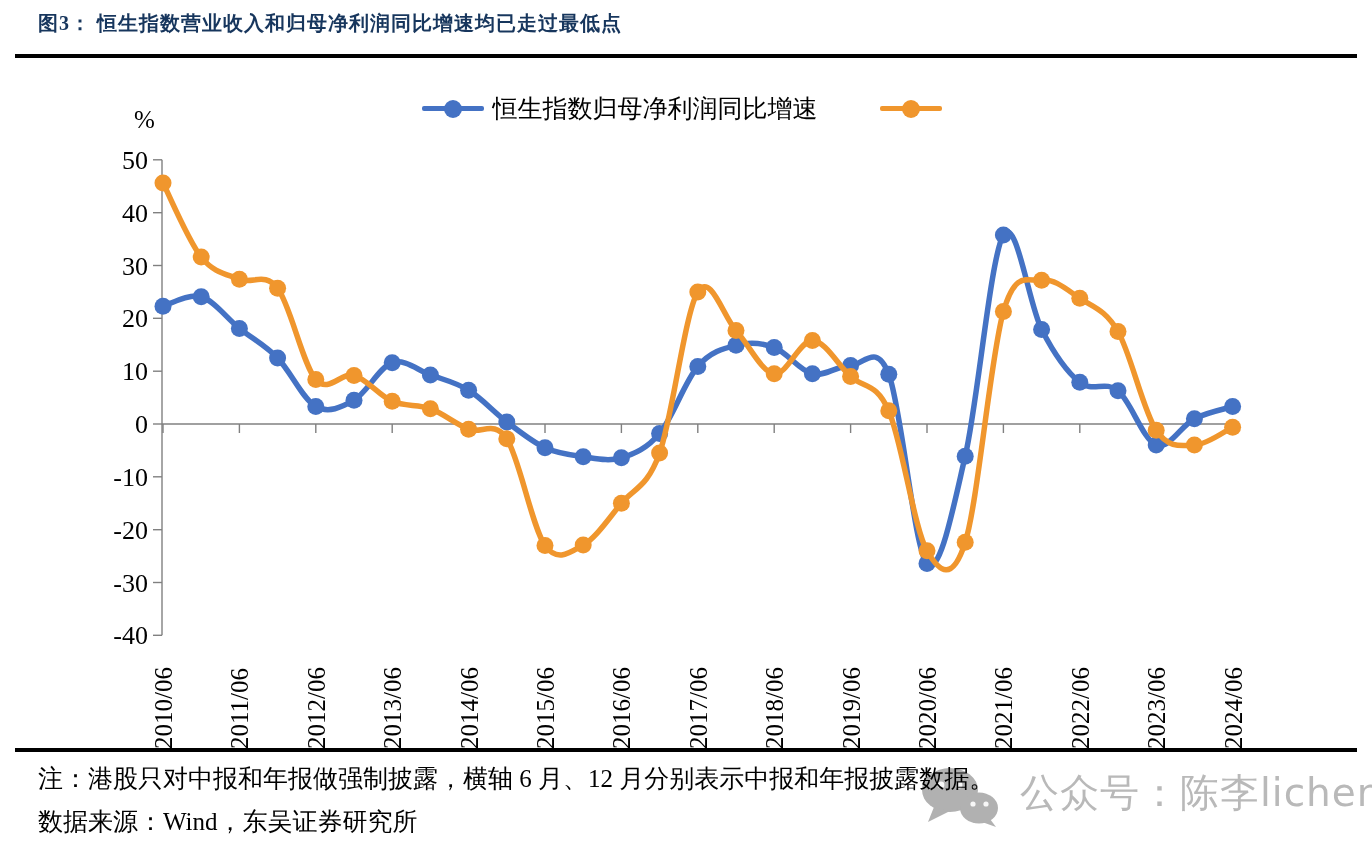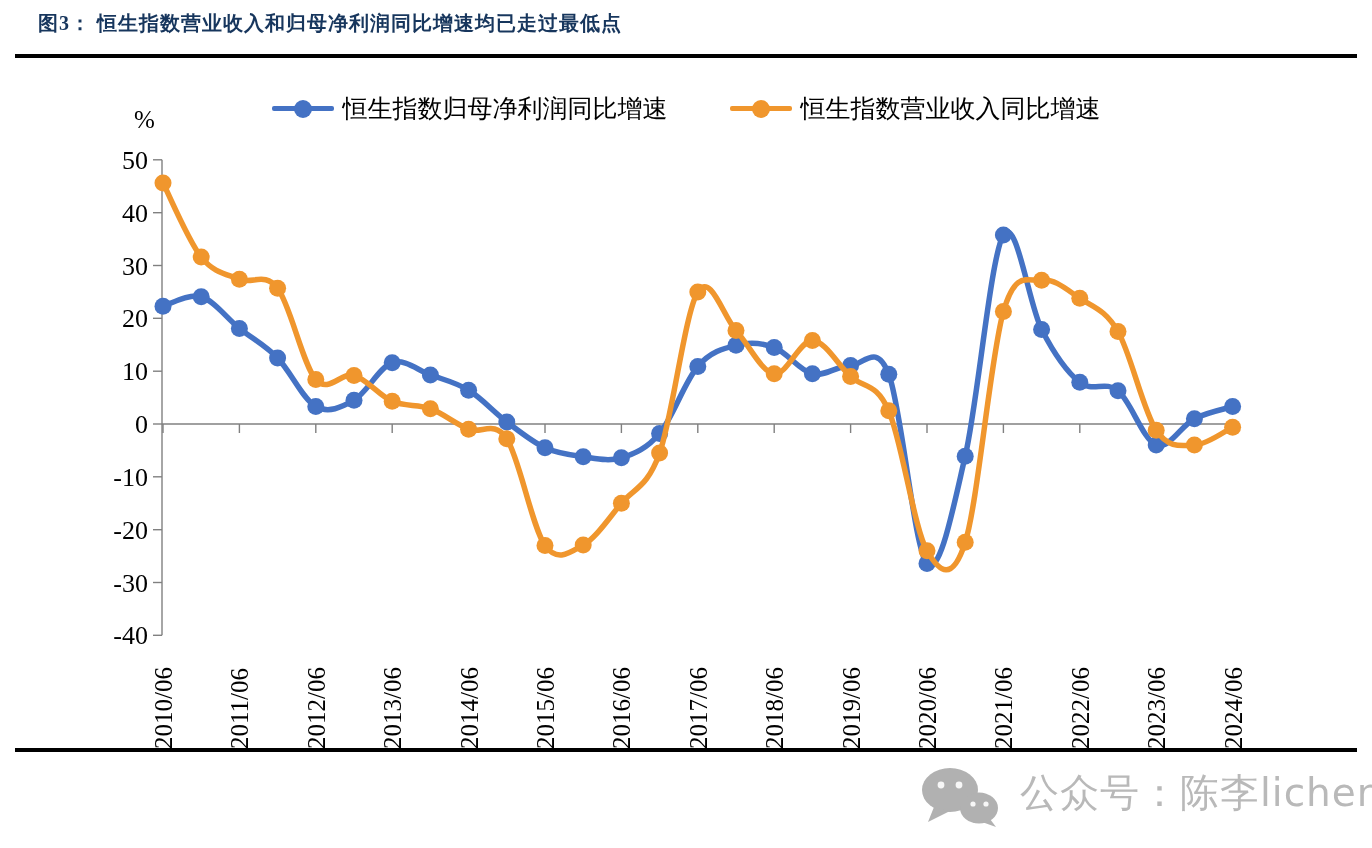--- a/index.html
+++ b/index.html
@@ -54,21 +54,20 @@
         <span class="lm-line" style="background: rgb(68, 114, 196);"></span>
           <span class="lm-dot" style="background: rgb(68, 114, 196);"></span>
       </span>
       <span class="legend-label">恒生指数归母净利润同比增速</span>
     </div>
     <div class="legend-item">
       <span class="legend-marker">
         <span class="lm-line" style="background: rgb(240, 150, 45);"></span>
           <span class="lm-dot" style="background: rgb(240, 150, 45);"></span>
       </span>
-      <span class="legend-label">恒生指数营业收入同比增速</span>
     </div>
   </div>
 
   <div class="pct-label">%</div>
 
   <div class="chart-wrap">
     <svg id="chart-svg" width="1372" height="653" viewBox="0 0 1372 653" xmlns="http://www.w3.org/2000/svg">
         <g>
           <line x1="162" y1="53.8" x2="162" y2="529.3" stroke="#808080" stroke-width="1.4"></line>
           <line x1="153" y1="53.8" x2="162" y2="53.8" stroke="#808080" stroke-width="1.4"></line>
@@ -189,20 +188,24 @@
           <circle cx="1118" cy="225.5" r="8.5" fill="#F0962D"></circle>
           <circle cx="1156.2" cy="324.3" r="8.5" fill="#F0962D"></circle>
           <circle cx="1194.4" cy="339.1" r="8.5" fill="#F0962D"></circle>
           <circle cx="1232.6" cy="321.2" r="8.5" fill="#F0962D"></circle>
         </g>
       </svg>
   </div>
 
   <div class="rule rule-bottom"></div>
 
+  <div class="footer-note">
+    <span>注：港股只对中报和年报做强制披露，横轴 6 月、12 月分别表示中报和年报披露数据。</span>
+    <span class="src">数据来源：Wind，东吴证券研究所</span>
+  </div>
 
   <div class="watermark">
     <svg width="80" height="62" viewBox="0 0 80 62">
       <g fill="#9E9E9E" opacity="0.8">
         <ellipse cx="30" cy="24" rx="28" ry="22"></ellipse>
         <polygon points="14,41 8,56 30,45"></polygon>
         <ellipse cx="59" cy="42" rx="19" ry="15.5"></ellipse>
         <polygon points="70,53 76,61 62,56"></polygon>
       </g>
       <g fill="#ffffff" opacity="0.9">

